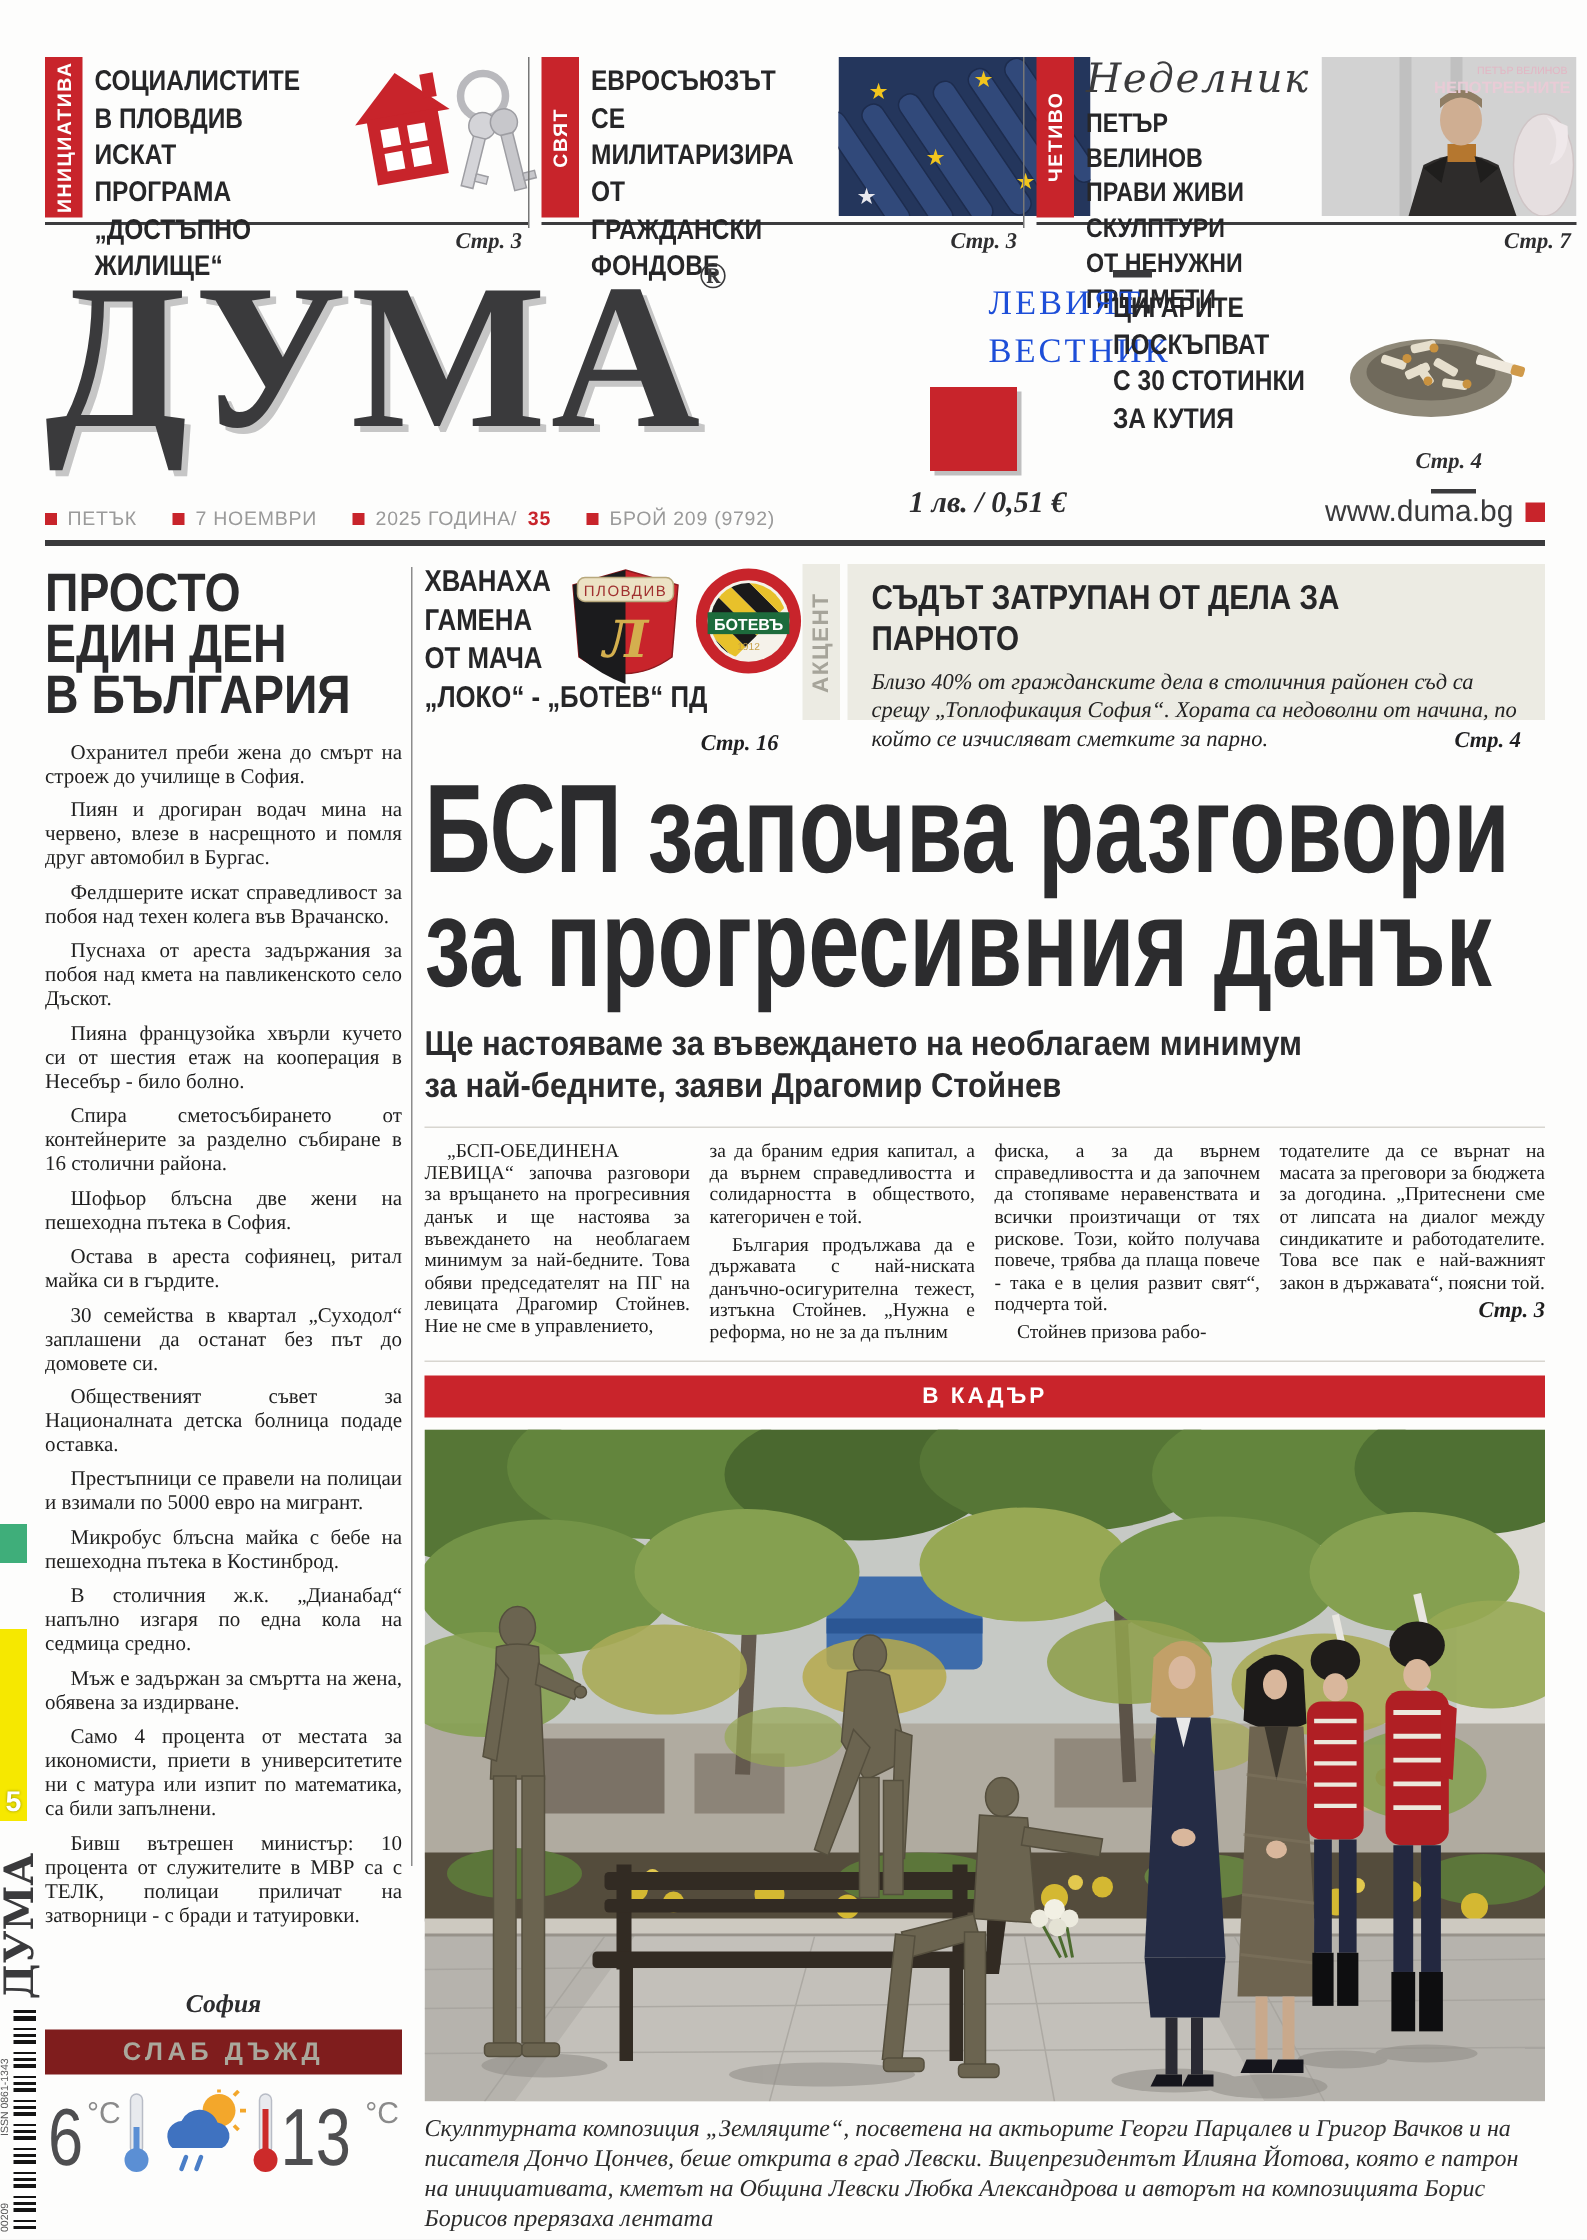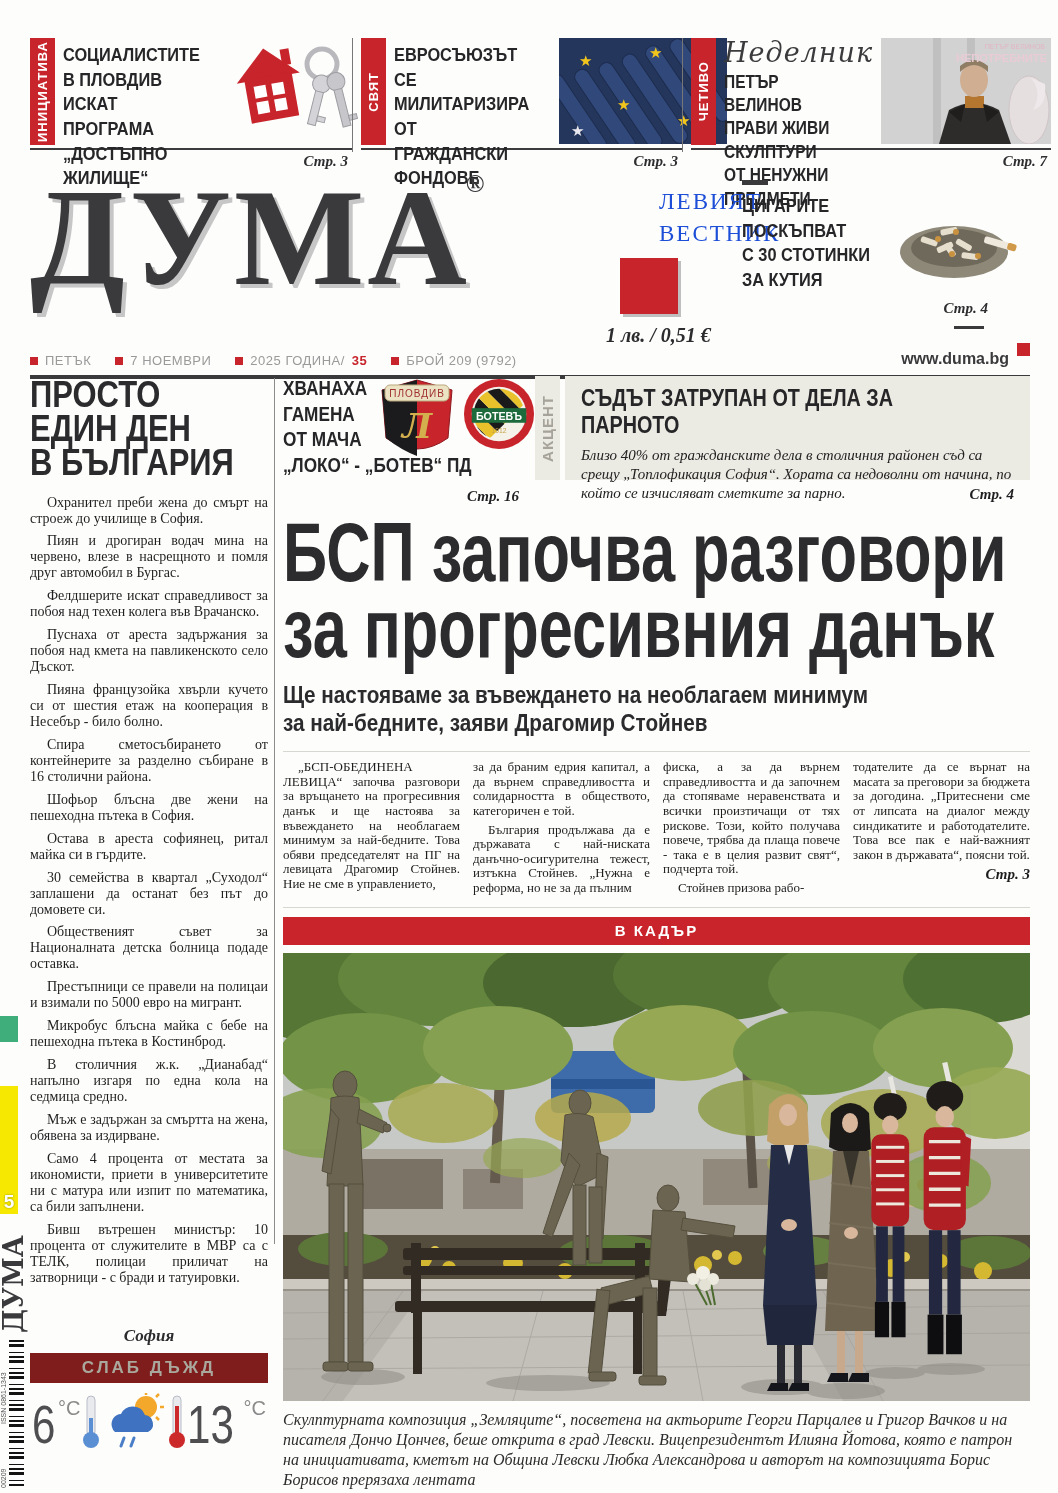--- a/index.html
+++ b/index.html
@@ -48,21 +48,21 @@
   .cig-photo { position:absolute; right:10px; top:22px; }
   .cig-ref { position:absolute; right:42px; top:120px; font-family:"Liberation Serif", serif; font-style:italic; font-weight:bold; font-size:15px; color:#2e2e30; }
   .cig-refline { position:absolute; right:46px; top:146px; width:30px; border-top:3px solid #3a3a3c; }
 
   
   .dateline { position:absolute; left:30px; top:330px; width:1000px; display:flex; align-items:flex-end; gap:24px; border-bottom:4px solid #3a3a3c; padding-bottom:7px; }
   .dl-item { display:inline-flex; align-items:center; gap:7px; font-size:13px; letter-spacing:0.5px; color:#9a9a9a; }
   .sq { display:inline-block; width:8px; height:8px; background:#c8242b; }
   .dl-red { color:#c8242b; font-weight:bold; font-style:normal; }
   .site { margin-left:auto; display:inline-flex; align-items:center; gap:8px; }
-  .site a { font-weight:bold; font-size:16px; color:#3a3a3c; text-decoration:none;margin-top:20px; }
+  .site a { font-weight:normal; font-size:20px; color:#3a3a3c; text-decoration:none; }
   .sq-big { width:13px; height:13px; }
 
   
   .main { position:absolute; left:30px; top:374px; width:1000px; }
   .leftcol { position:absolute; left:0; top:4px; width:238px; }
   .vdiv { position:absolute; left:244px; top:4px; width:1px; height:866px; background:#8c8c8c; }
   .left-headline { font-weight:bold; font-size:36px; line-height:0.95; color:#2b2b2d; }
   .briefs { margin-top:14px; }
   .briefs p { font-family:"Liberation Serif", serif; font-size:14px; line-height:1.14; text-align:justify; text-indent:17px; margin-bottom:7px; color:#1f1f1f; }
 

